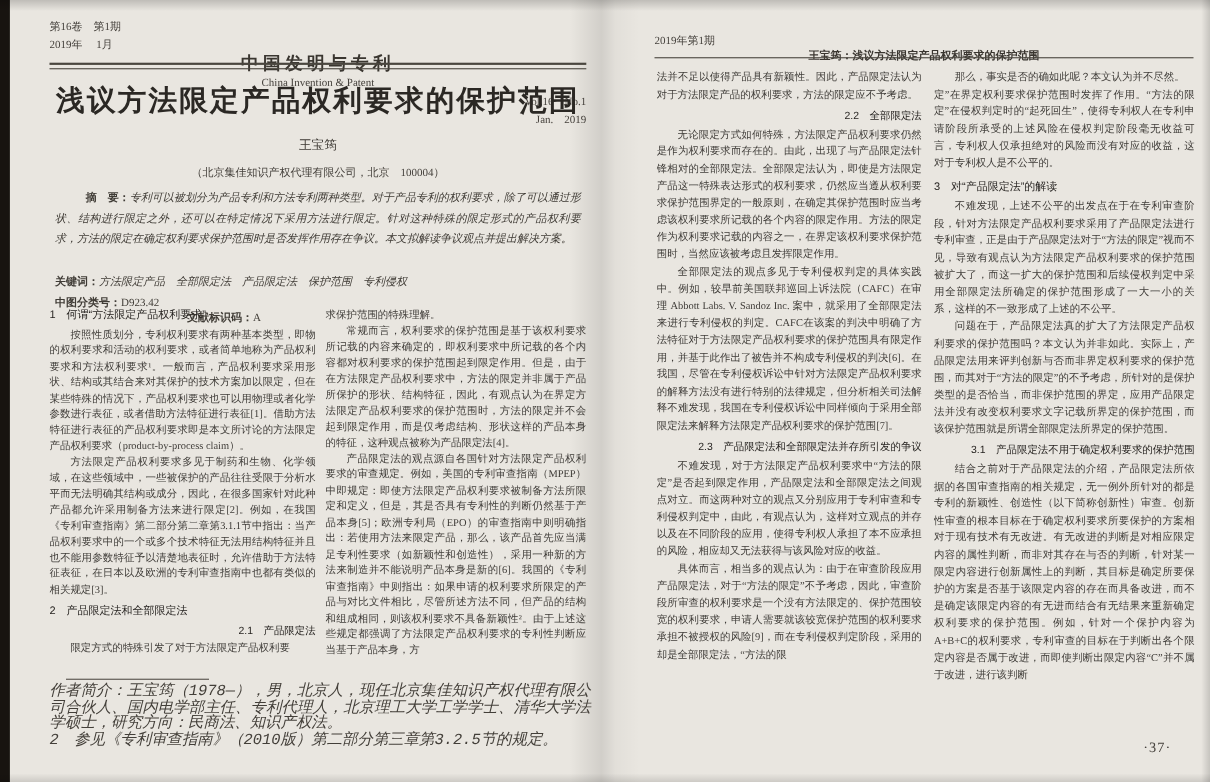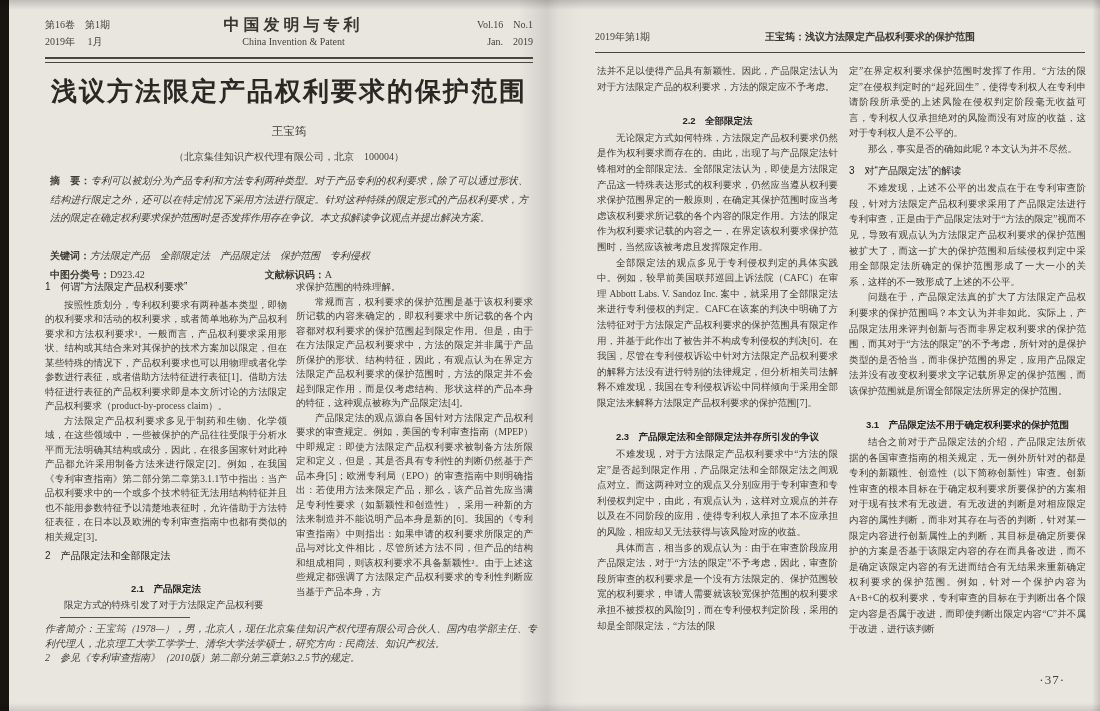--- a/index.html
+++ b/index.html
@@ -10,63 +10,63 @@
   .edge-left{position:absolute;left:0;top:0;width:9px;height:711px;background:#181410;}
   .edge-top{position:absolute;left:0;top:0;width:1100px;height:10px;
     background:linear-gradient(180deg,rgba(0,0,0,.18),rgba(0,0,0,0));}
   .edge-bottom{position:absolute;left:0;bottom:0;width:1100px;height:8px;
     background:linear-gradient(0deg,rgba(0,0,0,.12),rgba(0,0,0,0));}
   .spine{position:absolute;left:518px;top:0;width:64px;height:711px;
     background:linear-gradient(90deg,rgba(0,0,0,0),rgba(0,0,0,.10) 45%,rgba(0,0,0,.03) 65%,rgba(0,0,0,0));}
   .edge-right{position:absolute;right:0;top:0;width:8px;height:711px;
     background:linear-gradient(270deg,rgba(0,0,0,.15),rgba(0,0,0,0));}
 
-  .abs{position:absolute;}
+  .abs{position:absolute;flex-direction:column;}
 
   
   .lp-header{left:45px;top:16px;width:488px;display:flex;justify-content:space-between;
     font-size:10px;line-height:17px;color:#45413c;}
   .lp-header .ctr{text-align:center;}
   .lp-header .ctr .cn{font-size:16px;letter-spacing:4px;font-weight:bold;color:#3a3630;}
   .lp-header .rgt{text-align:right;}
   .double-rule{left:45px;top:57px;width:488px;height:3px;
     border-top:2px solid #4a463f;border-bottom:1px solid #4a463f;}
 
   .art-title{left:45px;top:74px;width:488px;text-align:center;font-size:26px;font-weight:bold;
     letter-spacing:2px;color:#2b2824;}
   .art-author{left:45px;top:124px;width:488px;text-align:center;font-size:11.5px;color:#3a3630;}
   .art-affil{left:45px;top:150px;width:488px;text-align:center;font-size:10px;color:#45413c;}
 
   .abstract{left:50px;top:172px;width:478px;font-size:10px;line-height:18.5px;
     font-style:italic;text-align:justify;color:#3f3b35;}
-  .abstract .lbl{font-weight:bold;font-style:normal;}
+  .abstract .lbl{font-weight:bold;font-style:normal;margin-left:28px;}
   .kw-line{left:50px;top:249px;width:478px;font-size:10px;font-style:italic;color:#3f3b35;}
   .kw-line .lbl{font-weight:bold;font-style:normal;}
   .clc-line{left:50px;top:268px;width:478px;font-size:10px;display:flex;color:#3f3b35;}
   .clc-line .lbl{font-weight:bold;}
   .clc-line .doc{margin-left:120px;}
 
   .col{position:absolute;text-align:justify;overflow:hidden;color:#3f3c38;}
   .page-l .colbody{font-size:9.5px;line-height:14.5px;}
   .page-r .colbody{font-size:9.5px;line-height:15.6px;}
   .lp-col1{left:45px;top:280px;width:242px;height:336px;}
   .lp-col2{left:296px;top:280px;width:237px;height:336px;}
 
   .blk{margin:0;}
   .blk.p{text-indent:2em;}
   .blk.cont{text-indent:0;}
   .blk.h{font-family:"Liberation Sans","DejaVu Sans",sans-serif;font-weight:normal;
     font-size:10px;color:#262320;text-align:left;margin:5px 0 3px;text-indent:0;}
-  .blk.h2{font-family:"Liberation Sans","DejaVu Sans",sans-serif;font-weight:bold;
-    font-size:9.5px;color:#262320;text-align:center;margin:18px 0 2px;text-indent:0;}
+  .blk.h2{font-family:"Liberation Sans","DejaVu Sans",sans-serif;font-weight:normal;
+    font-size:9.5px;color:#262320;text-align:right;margin:3px 0 2px;text-indent:0;}
   .blk.h:first-child,.blk.h2:first-child{margin-top:0;}
 
   .fn-rule{left:60px;top:617px;width:130px;height:0;border-top:1px solid #55504a;}
-  .fn-box{left:45px;top:622px;width:492px;font-size:10px;line-height:14.5px;
-    font-style:italic;color:#433f39;text-align:justify;}
+  .fn-box{left:45px;top:622px;width:492px;font-size:14px;line-height:14.5px;
+    font-style:italic;color:#433f39;text-align:justify;font-family:Liberation Mono, monospace;}
   .fn-box .blk.fn{text-indent:0;}
 
   .pageno{font-size:13px;color:#45413c;letter-spacing:1px;}
   .pn-l{left:42px;top:712px;width:60px;text-align:left;}
   .pn-r{left:995px;top:672px;width:70px;text-align:right;}
 
   
   .rp-header{left:595px;top:30px;width:490px;display:flex;font-size:10px;color:#45413c;}
   .rp-header .issue{width:120px;}
   .rp-header .run{flex:1;text-align:center;font-weight:bold;color:#3a3630;}
@@ -153,22 +153,22 @@
     <div class="abs col colbody rp-col1">
         <div class="blk cont">法并不足以使得产品具有新颖性。因此，产品限定法认为对于方法限定产品的权利要求，方法的限定应不予考虑。</div>
         <div class="blk h2">2.2　全部限定法</div>
         <div class="blk p">无论限定方式如何特殊，方法限定产品权利要求仍然是作为权利要求而存在的。由此，出现了与产品限定法针锋相对的全部限定法。全部限定法认为，即使是方法限定产品这一特殊表达形式的权利要求，仍然应当遵从权利要求保护范围界定的一般原则，在确定其保护范围时应当考虑该权利要求所记载的各个内容的限定作用。方法的限定作为权利要求记载的内容之一，在界定该权利要求保护范围时，当然应该被考虑且发挥限定作用。</div>
         <div class="blk p">全部限定法的观点多见于专利侵权判定的具体实践中。例如，较早前美国联邦巡回上诉法院（CAFC）在审理 Abbott Labs. V. Sandoz Inc. 案中，就采用了全部限定法来进行专利侵权的判定。CAFC在该案的判决中明确了方法特征对于方法限定产品权利要求的保护范围具有限定作用，并基于此作出了被告并不构成专利侵权的判决[6]。在我国，尽管在专利侵权诉讼中针对方法限定产品权利要求的解释方法没有进行特别的法律规定，但分析相关司法解释不难发现，我国在专利侵权诉讼中同样倾向于采用全部限定法来解释方法限定产品权利要求的保护范围[7]。</div>
         <div class="blk h2">2.3　产品限定法和全部限定法并存所引发的争议</div>
         <div class="blk p">不难发现，对于方法限定产品权利要求中“方法的限定”是否起到限定作用，产品限定法和全部限定法之间观点对立。而这两种对立的观点又分别应用于专利审查和专利侵权判定中，由此，有观点认为，这样对立观点的并存以及在不同阶段的应用，使得专利权人承担了本不应承担的风险，相应却又无法获得与该风险对应的收益。</div>
         <div class="blk p">具体而言，相当多的观点认为：由于在审查阶段应用产品限定法，对于“方法的限定”不予考虑，因此，审查阶段所审查的权利要求是一个没有方法限定的、保护范围较宽的权利要求，申请人需要就该较宽保护范围的权利要求承担不被授权的风险[9]，而在专利侵权判定阶段，采用的却是全部限定法，“方法的限</div>
       </div>
     <div class="abs col colbody rp-col2">
+        <div class="blk p">那么，事实是否的确如此呢？本文认为并不尽然。</div>
         <div class="blk cont">定”在界定权利要求保护范围时发挥了作用。“方法的限定”在侵权判定时的“起死回生”，使得专利权人在专利申请阶段所承受的上述风险在侵权判定阶段毫无收益可言，专利权人仅承担绝对的风险而没有对应的收益，这对于专利权人是不公平的。</div>
-        <div class="blk p">那么，事实是否的确如此呢？本文认为并不尽然。</div>
         <div class="blk h">3　对“产品限定法”的解读</div>
         <div class="blk p">不难发现，上述不公平的出发点在于在专利审查阶段，针对方法限定产品权利要求采用了产品限定法进行专利审查，正是由于产品限定法对于“方法的限定”视而不见，导致有观点认为方法限定产品权利要求的保护范围被扩大了，而这一扩大的保护范围和后续侵权判定中采用全部限定法所确定的保护范围形成了一大一小的关系，这样的不一致形成了上述的不公平。</div>
         <div class="blk p">问题在于，产品限定法真的扩大了方法限定产品权利要求的保护范围吗？本文认为并非如此。实际上，产品限定法用来评判创新与否而非界定权利要求的保护范围，而其对于“方法的限定”的不予考虑，所针对的是保护类型的是否恰当，而非保护范围的界定，应用产品限定法并没有改变权利要求文字记载所界定的保护范围，而该保护范围就是所谓全部限定法所界定的保护范围。</div>
         <div class="blk h2">3.1　产品限定法不用于确定权利要求的保护范围</div>
         <div class="blk p">结合之前对于产品限定法的介绍，产品限定法所依据的各国审查指南的相关规定，无一例外所针对的都是专利的新颖性、创造性（以下简称创新性）审查。创新性审查的根本目标在于确定权利要求所要保护的方案相对于现有技术有无改进。有无改进的判断是对相应限定内容的属性判断，而非对其存在与否的判断，针对某一限定内容进行创新属性上的判断，其目标是确定所要保护的方案是否基于该限定内容的存在而具备改进，而不是确定该限定内容的有无进而结合有无结果来重新确定权利要求的保护范围。例如，针对一个保护内容为A+B+C的权利要求，专利审查的目标在于判断出各个限定内容是否属于改进，而即使判断出限定内容“C”并不属于改进，进行该判断</div>
       </div>
 
     <div class="abs pageno pn-r">·37·</div>
   </div>
 

